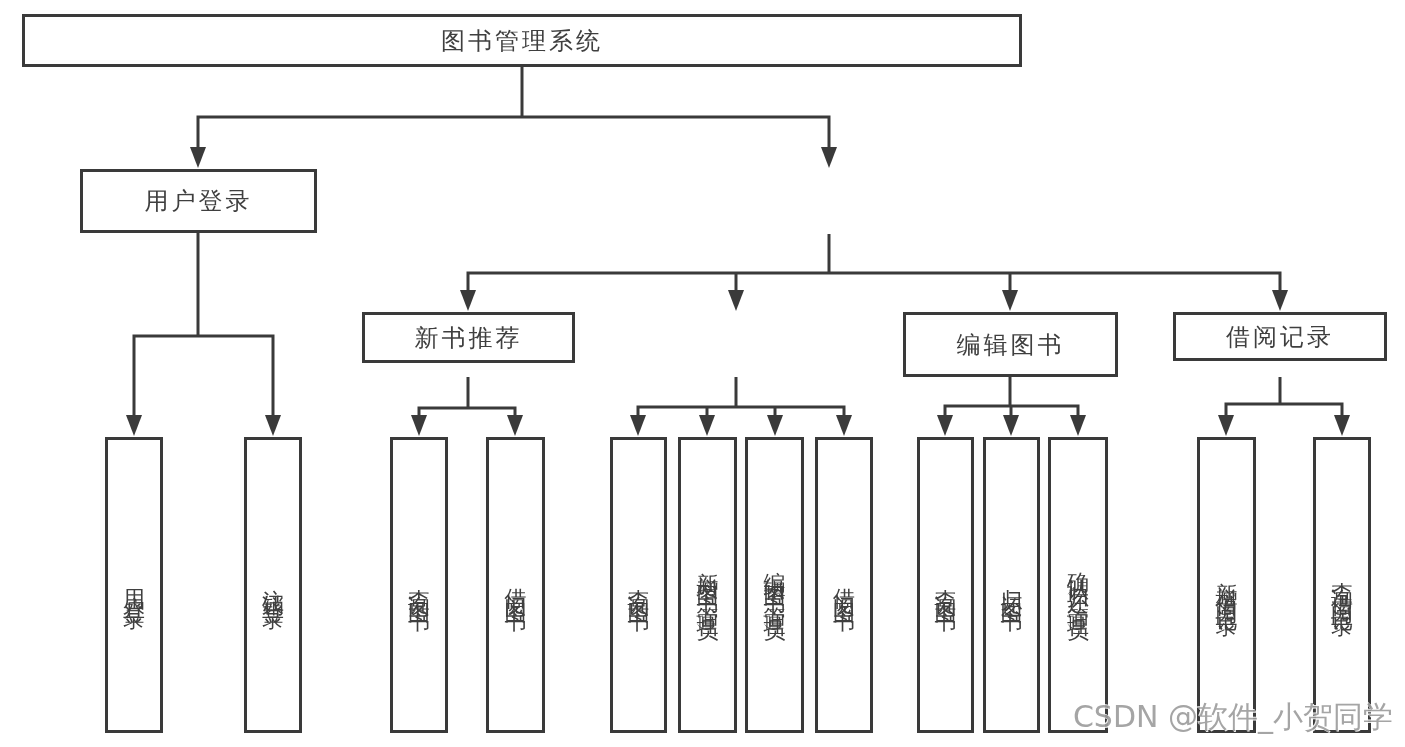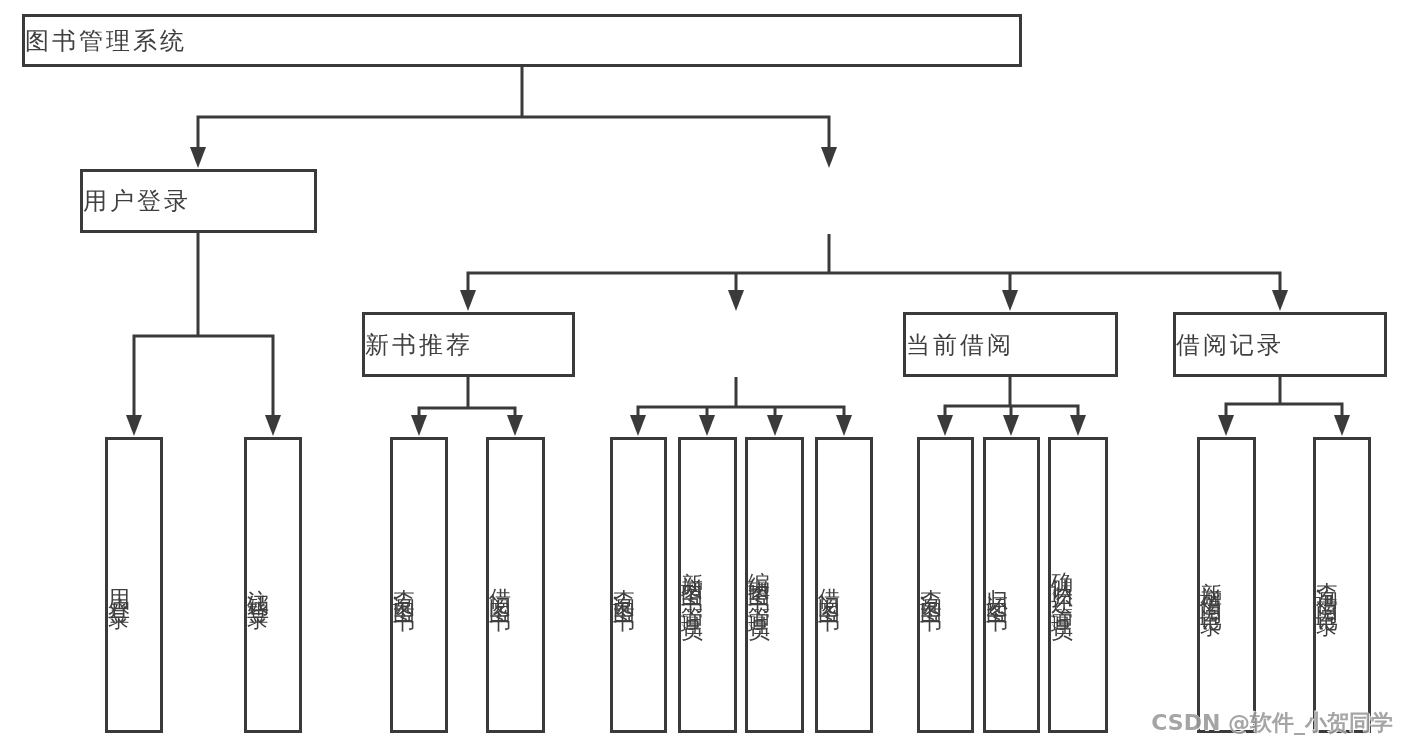--- a/index.html
+++ b/index.html
@@ -34,21 +34,21 @@
   .wire path.ah {
     fill: var(--line);
     stroke: none;
   }
   .node {
     position: absolute;
     border: 3px solid var(--line);
     background: #ffffff;
     display: flex;
     align-items: center;
-    justify-content: flex-start;
+    justify-content: center;
     color: var(--text);
   }
   .h-node span {
     font-size: 24px;
     letter-spacing: 3px;
     white-space: nowrap;
     color: var(--text);
   }
   .v-node {
     top: 437px;
@@ -61,27 +61,26 @@
     font-size: 22px;
     letter-spacing: 7px;
     line-height: 1;
     color: var(--text);
     white-space: nowrap;
   }
   .watermark {
     position: absolute;
     right: 12px;
     bottom: 9px;
-    font-size: 22px;
+    font-size: 30px;
     color: var(--wm);
     opacity: 0.9;
     text-shadow: 1px 1px 0 #ffffff, -1px -1px 0 #ffffff;
     white-space: nowrap;
     z-index: 5;
-    font-weight: bold;
   }
 </style>
 </head>
 <body>
 
 <div class="canvas">
 
   <svg class="wires" viewBox="0 0 1405 747">
 
     <g class="wire">
@@ -145,27 +144,27 @@
   </svg>
 
   <div class="node h-node" style="left:22px; top:14px; width:1000px; height:53px;">
     <span>图书管理系统</span>
   </div>
 
   <div class="node h-node" style="left:80px; top:169px; width:237px; height:64px;">
     <span>用户登录</span>
   </div>
 
-  <div class="node h-node" style="left:362px; top:312px; width:213px; height:65px;">
+  <div class="node h-node" style="left:362px; top:312px; width:213px; height:51px;">
     <span>新书推荐</span>
   </div>
   <div class="node h-node" style="left:903px; top:312px; width:215px; height:65px;">
-    <span>当前借阅</span>
-  </div>
-  <div class="node h-node" style="left:1173px; top:312px; width:214px; height:65px;">
+    <span>编辑图书</span>
+  </div>
+  <div class="node h-node" style="left:1173px; top:312px; width:214px; height:49px;">
     <span>借阅记录</span>
   </div>
 
   <div class="node v-node" style="left:105px; width:58px;">
     <span>用户登录</span>
   </div>
   <div class="node v-node" style="left:244px; width:58px;">
     <span>注销登录</span>
   </div>
 

